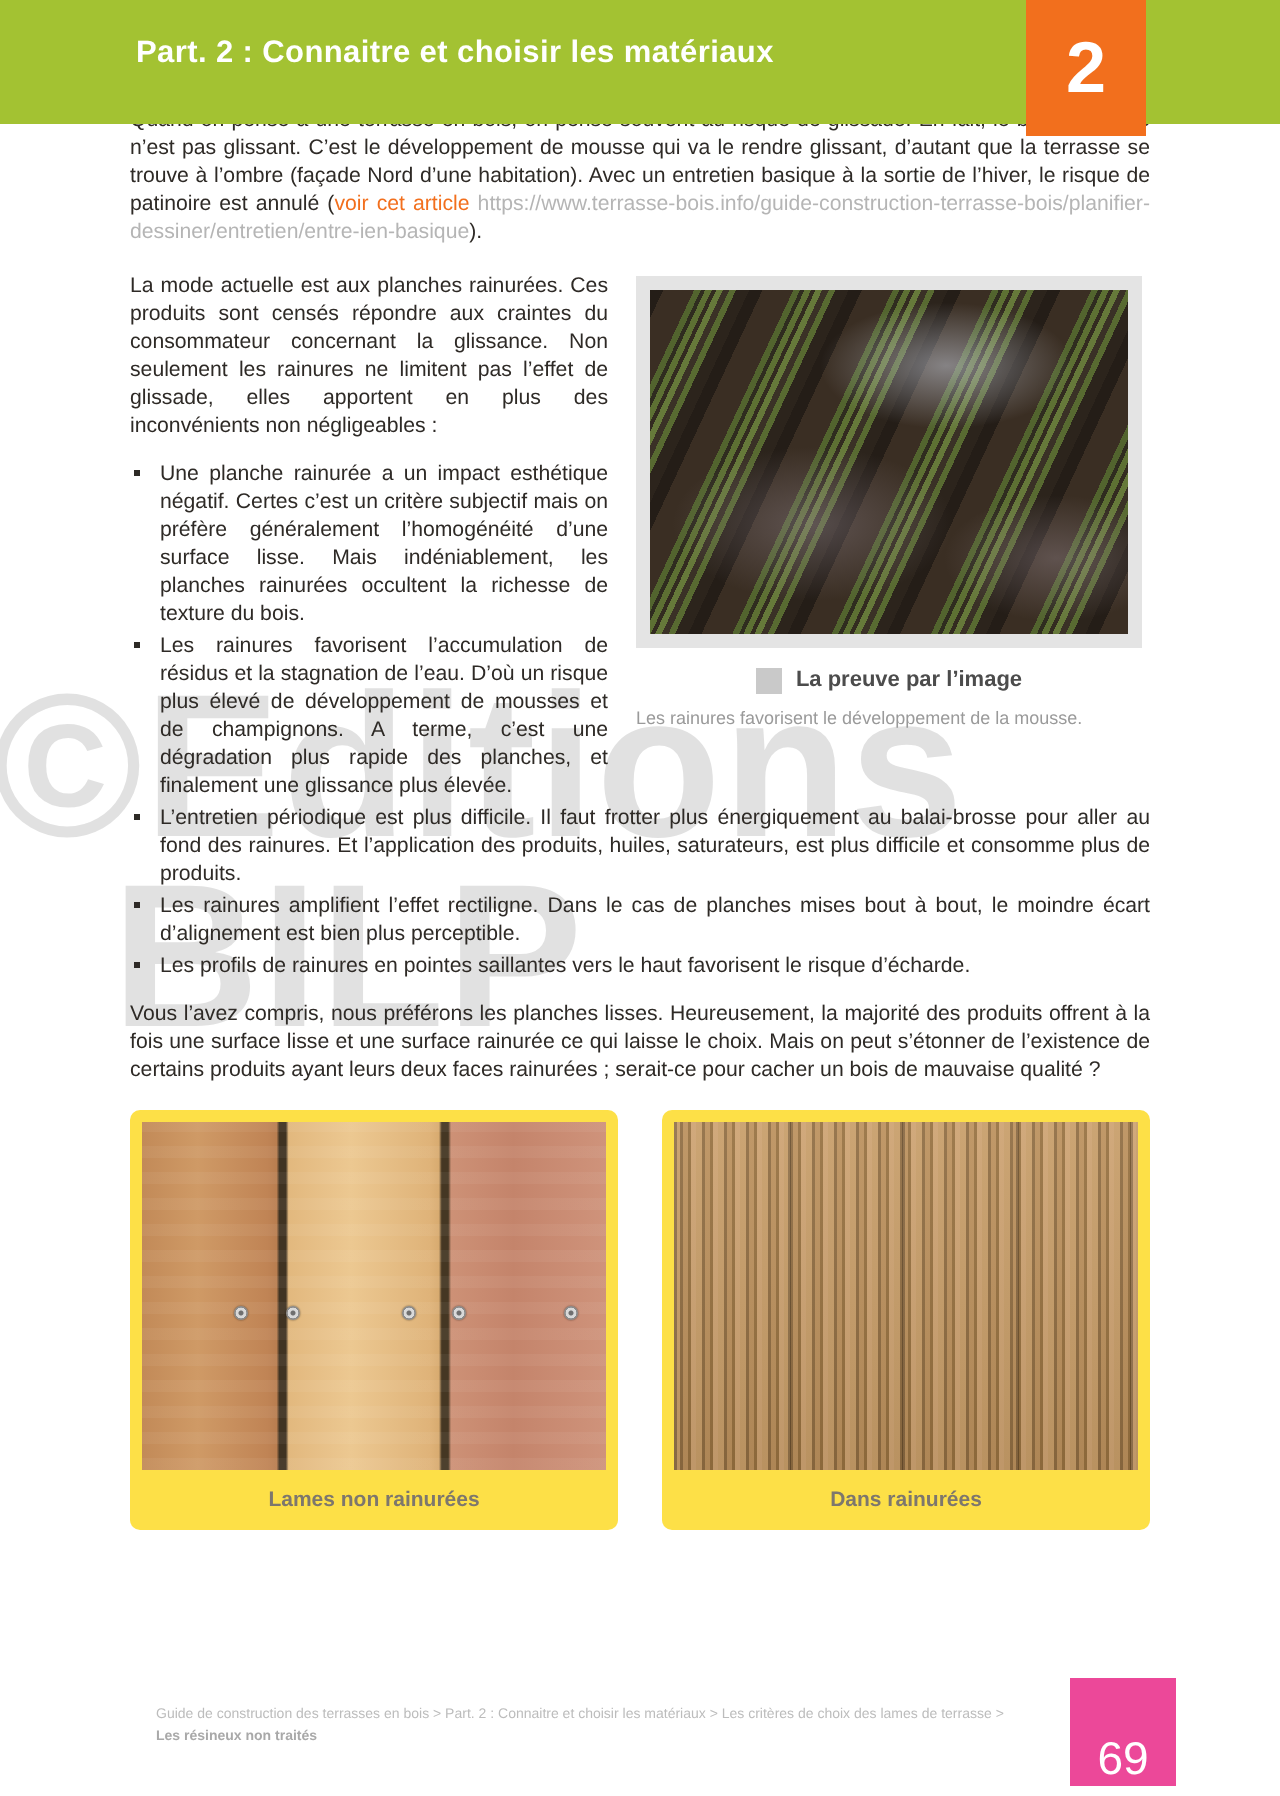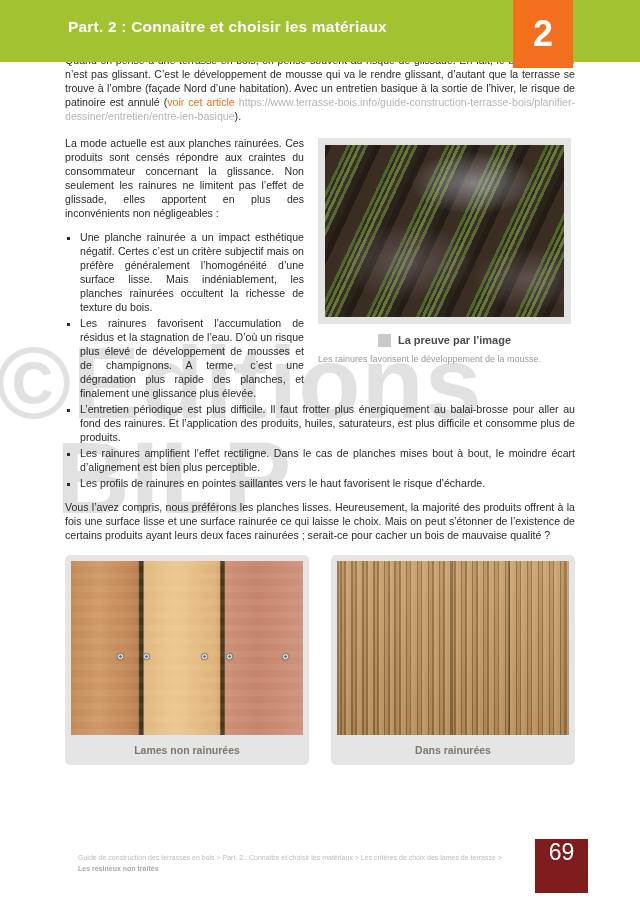--- a/index.html
+++ b/index.html
@@ -58,21 +58,21 @@
   .fig-title{margin-top:9px;display:flex;align-items:center;justify-content:center;gap:7px;
     font-weight:bold;font-size:11px;color:#4c4c4c;}
   .fig-title .sq{width:13px;height:13px;background:#c9c9c9;flex:0 0 auto;}
   .fig-sub{margin-top:5px;text-align:left;font-size:9px;color:#9a9a9a;}
   ul.cons{margin:10px 0 0;padding-left:15px;list-style:square;}
   ul.cons li{margin-bottom:2px;text-align:justify;}
   p.closing{margin:10px 0 0;clear:none;}
   .clear{clear:both;}
   
   .bottom-figs{display:flex;justify-content:space-between;margin-top:13px;}
-  .wood-box{width:244px;background:#e5e5e5;border-radius:5px;padding:6px 6px 0;box-sizing:border-box;}
+  .wood-box{width:244px;background:#fde047;border-radius:5px;padding:6px 6px 0;box-sizing:border-box;}
   .wood-photo{height:174px;position:relative;}
   .photo-smooth{
     background:
       repeating-linear-gradient(0deg, rgba(255,255,255,0.05) 0 6px, transparent 6px 13px),
       linear-gradient(90deg,
         #c28a58 0%, #cf9a66 12%, #c08455 27%, #b97e50 29%,
         #403322 29.6%, #403322 31%,
         #e2b87e 31.6%, #ecc891 45%, #dfb379 62%, #d8ab70 64%,
         #453723 64.6%, #453723 66%,
         #cd9176 66.6%, #c4846b 80%, #cf937b 100%);
@@ -91,22 +91,22 @@
   }
   .wood-caption{height:30px;display:flex;align-items:center;justify-content:center;
     font-weight:bold;font-size:10.5px;color:#7d776d;}
   
   .breadcrumb{
     position:absolute;left:78px;top:853px;width:428px;z-index:2;
     font-size:7px;line-height:10.5px;color:#bcbcbc;
   }
   .breadcrumb b{color:#a9a9a9;}
   .page-num-box{
-    position:absolute;left:535px;top:839px;width:53px;height:54px;background:#7f1d1d;z-index:2;
-    display:flex;align-items:flex-start;justify-content:center;color:#fff;font-size:23px;font-weight:normal;
+    position:absolute;left:535px;top:839px;width:53px;height:54px;background:#ec4899;z-index:2;
+    display:flex;align-items:flex-end;justify-content:center;color:#fff;font-size:23px;font-weight:normal;
   }
 </style>
 </head>
 <body>
 
 <div class="page">
 
   <div class="watermark">
     <div class="wm1">©Editions</div>
     <div class="wm2">BILP</div>

